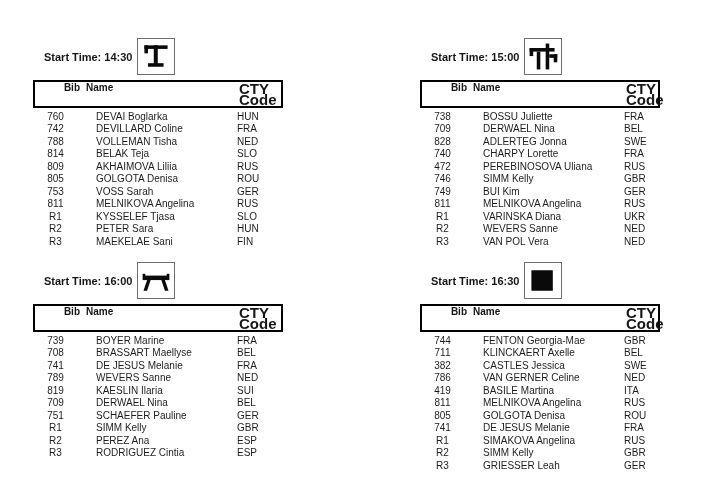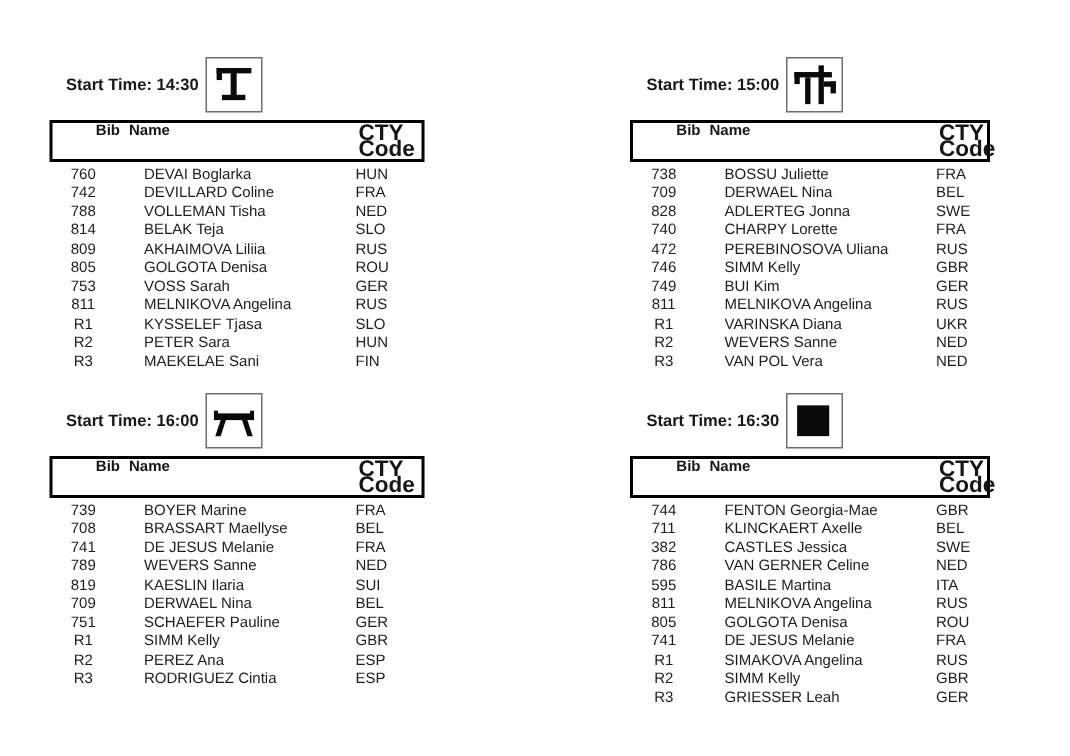--- a/index.html
+++ b/index.html
@@ -305,21 +305,21 @@
         <span class="bib">382</span>
         <span class="name">CASTLES Jessica</span>
         <span class="cty">SWE</span>
       </div>
       <div class="row">
         <span class="bib">786</span>
         <span class="name">VAN GERNER Celine</span>
         <span class="cty">NED</span>
       </div>
       <div class="row">
-        <span class="bib">595</span>
+        <span class="bib">419</span>
         <span class="name">BASILE Martina</span>
         <span class="cty">ITA</span>
       </div>
       <div class="row">
         <span class="bib">811</span>
         <span class="name">MELNIKOVA Angelina</span>
         <span class="cty">RUS</span>
       </div>
       <div class="row">
         <span class="bib">805</span>

